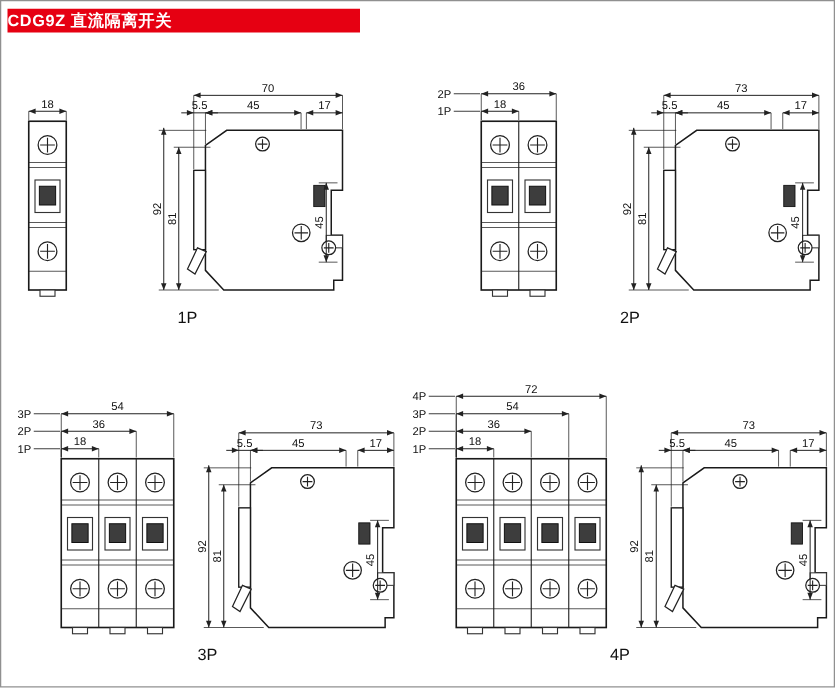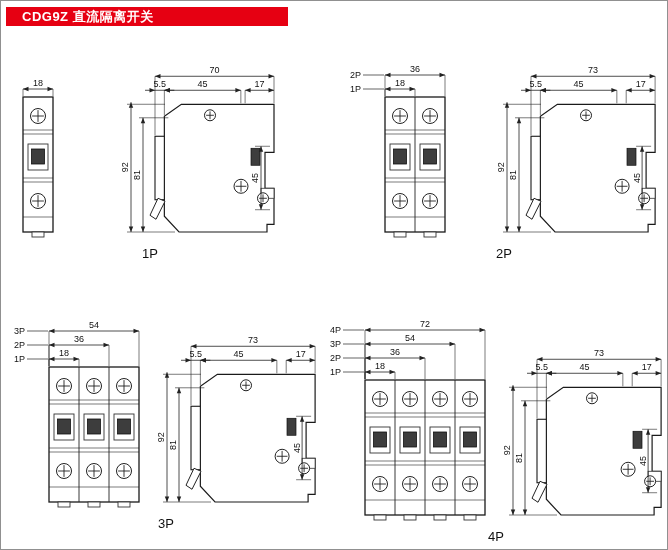--- a/index.html
+++ b/index.html
@@ -1,20 +1,20 @@
 <!DOCTYPE html>
 <html><head>
 <meta charset="utf-8">
 <style>
   *{margin:0;padding:0;box-sizing:border-box}
   html,body{width:668px;height:550px}
   body{background:#fff;font-family:"Liberation Sans",sans-serif;position:relative;overflow:hidden}
   .page{position:absolute;inset:0;background:#fff;border:1px solid #909090}
   .header-bar{position:absolute;top:6px;left:5px;width:282px;height:19px;color:#fff;
-    font-weight:bold;font-size:13px;line-height:19px;padding-left:16px;letter-spacing:.5px}
+    font-weight:bold;font-size:13px;line-height:19px;padding-left:0;letter-spacing:.5px}
   .panel{position:absolute}
   .panel-label{text-align:center;font-size:13px;color:#111;margin-top:1px}
   svg{display:block}
   svg text{font-family:"Liberation Sans",sans-serif}
 </style>
 </head>
 <body>
 
 <div class="page">
 
@@ -364,21 +364,21 @@
           <line x1="287.1" y1="182.73" x2="302.1" y2="182.73" stroke="#222222" stroke-width="0.6"></line>
           <line x1="293.1" y1="119.28" x2="293.1" y2="182.73" stroke="#222222" stroke-width="0.8"></line>
           <polygon points="293.1,119.28 290.90000000000003,124.78 295.3,124.78" fill="#222222"></polygon>
           <polygon points="293.1,182.73 290.90000000000003,177.23 295.3,177.23" fill="#222222"></polygon>
           <text x="290.6" y="151.005" font-size="9" text-anchor="middle" fill="#111" transform="rotate(-90 290.6 151.005)">45</text>
         </g>
       </svg>
     <div class="panel-label">3P</div>
   </div>
 
-  <div class="panel" style="left:324px;top:309px;width:342px">
+  <div class="panel" style="left:324px;top:296px;width:342px">
     <svg id="drawing-3" width="342" height="218">
         <g>
           <rect x="40" y="70" width="120" height="135" fill="#fff" stroke="#1a1a1a" stroke-width="1.3"></rect>
           <g>
             <circle cx="55" cy="89" r="7.5" fill="#fff" stroke="#222" stroke-width="1"></circle>
             <line x1="49.1" y1="89" x2="60.9" y2="89" stroke="#222222" stroke-width="0.9"></line>
             <line x1="55" y1="83.1" x2="55" y2="94.9" stroke="#222222" stroke-width="0.9"></line>
           </g>
           <g>
             <circle cx="55" cy="174" r="7.5" fill="#fff" stroke="#222" stroke-width="1"></circle>

